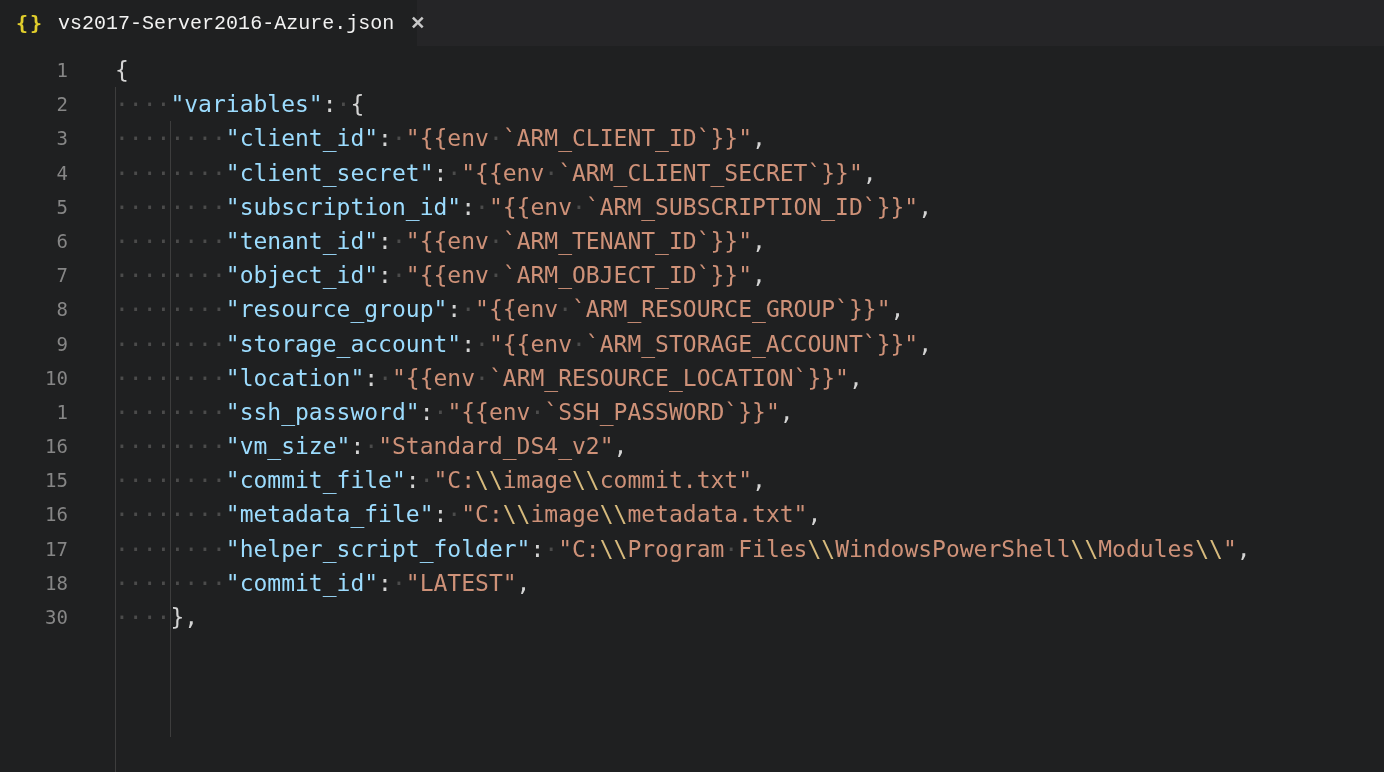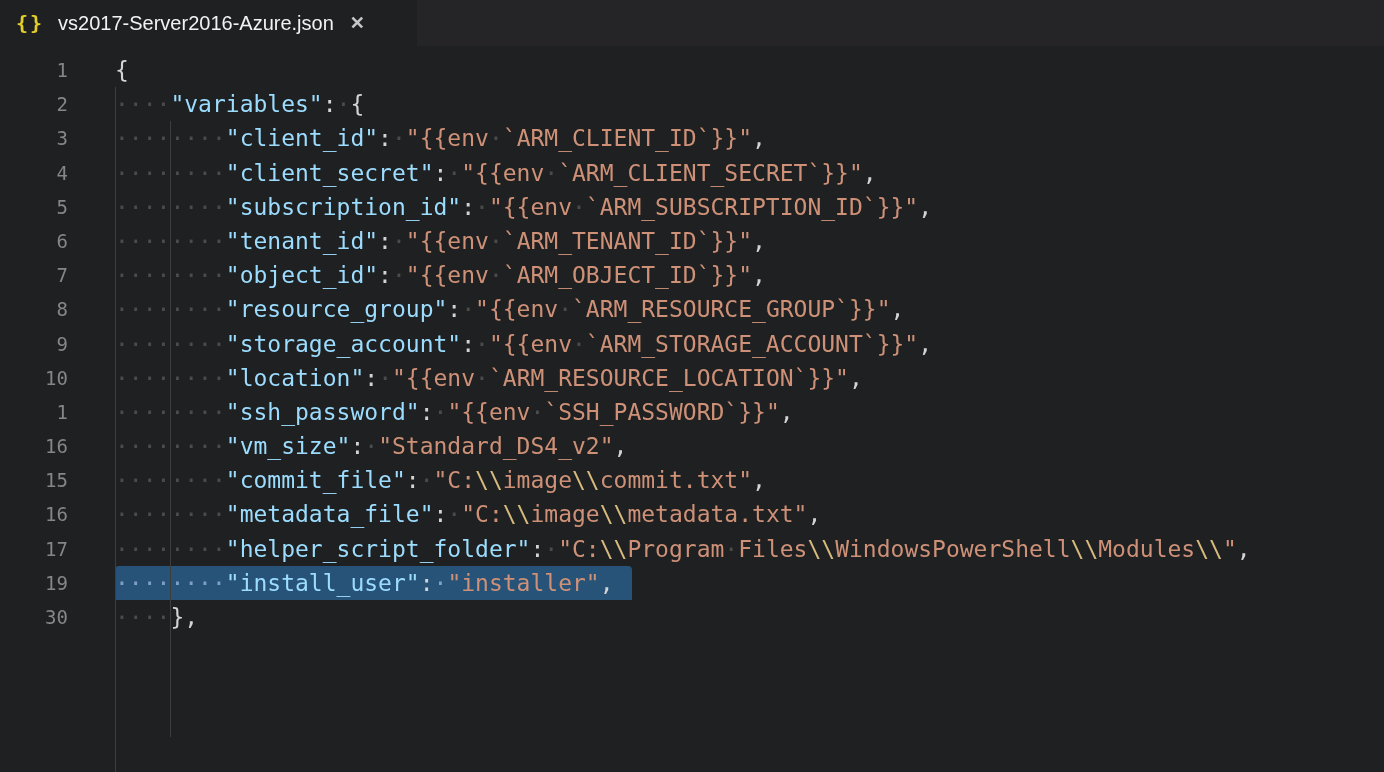--- a/index.html
+++ b/index.html
@@ -4,21 +4,21 @@
 <style>
   html,body{margin:0;padding:0;background:#1f2021;}
   body{width:1384px;height:772px;overflow:hidden;font-family:"Liberation Sans",sans-serif;}
 
   
   .tabbar{height:46px;background:#252527;display:flex;align-items:stretch;}
   .tab{width:417px;background:#1f2021;display:flex;align-items:center;
        padding:0 14px 0 16px;box-sizing:border-box;cursor:pointer;}
   .json-icon{color:#e2cf2c;font-family:"DejaVu Sans Mono",monospace;
              font-size:20px;font-weight:bold;letter-spacing:2px;flex:none;}
-  .tab-title{color:#f2f2f2;font-size:20px;margin:0 16px 0 14px;white-space:nowrap;flex:none;}
+  .tab-title{color:#f2f2f2;font-size:20px;margin:0 16px 0 14px;white-space:nowrap;flex:none;font-family:Liberation Mono, monospace;}
   .close-btn{color:#c8c8c8;font-size:18px;font-weight:bold;flex:none;cursor:pointer;}
 
   
   .editor{position:relative;height:726px;
           font-family:"DejaVu Sans Mono",monospace;font-size:23px;line-height:34.2px;}
   .lines{padding-top:7px;}
   .line{display:flex;height:34.2px;white-space:pre;}
   .gutter{width:68px;flex:none;text-align:right;color:#868686;font-size:19px;
           -webkit-user-select:none;user-select:none;}
   .code{margin-left:47px;flex:1;}
@@ -63,16 +63,16 @@
       <div class="line"><div class="gutter">6</div><div class="code"><span class="selwrap"><span class="tk-p"><span class="ws">········</span></span><span class="tk-k">"tenant_id"</span><span class="tk-p">:<span class="ws">·</span></span><span class="tk-s">"{{env<span class="ws">·</span>`ARM_TENANT_ID`}}"</span><span class="tk-p">,</span></span></div></div>
       <div class="line"><div class="gutter">7</div><div class="code"><span class="selwrap"><span class="tk-p"><span class="ws">········</span></span><span class="tk-k">"object_id"</span><span class="tk-p">:<span class="ws">·</span></span><span class="tk-s">"{{env<span class="ws">·</span>`ARM_OBJECT_ID`}}"</span><span class="tk-p">,</span></span></div></div>
       <div class="line"><div class="gutter">8</div><div class="code"><span class="selwrap"><span class="tk-p"><span class="ws">········</span></span><span class="tk-k">"resource_group"</span><span class="tk-p">:<span class="ws">·</span></span><span class="tk-s">"{{env<span class="ws">·</span>`ARM_RESOURCE_GROUP`}}"</span><span class="tk-p">,</span></span></div></div>
       <div class="line"><div class="gutter">9</div><div class="code"><span class="selwrap"><span class="tk-p"><span class="ws">········</span></span><span class="tk-k">"storage_account"</span><span class="tk-p">:<span class="ws">·</span></span><span class="tk-s">"{{env<span class="ws">·</span>`ARM_STORAGE_ACCOUNT`}}"</span><span class="tk-p">,</span></span></div></div>
       <div class="line"><div class="gutter">10</div><div class="code"><span class="selwrap"><span class="tk-p"><span class="ws">········</span></span><span class="tk-k">"location"</span><span class="tk-p">:<span class="ws">·</span></span><span class="tk-s">"{{env<span class="ws">·</span>`ARM_RESOURCE_LOCATION`}}"</span><span class="tk-p">,</span></span></div></div>
       <div class="line"><div class="gutter">1</div><div class="code"><span class="selwrap"><span class="tk-p"><span class="ws">········</span></span><span class="tk-k">"ssh_password"</span><span class="tk-p">:<span class="ws">·</span></span><span class="tk-s">"{{env<span class="ws">·</span>`SSH_PASSWORD`}}"</span><span class="tk-p">,</span></span></div></div>
       <div class="line"><div class="gutter">16</div><div class="code"><span class="selwrap"><span class="tk-p"><span class="ws">········</span></span><span class="tk-k">"vm_size"</span><span class="tk-p">:<span class="ws">·</span></span><span class="tk-s">"Standard_DS4_v2"</span><span class="tk-p">,</span></span></div></div>
       <div class="line"><div class="gutter">15</div><div class="code"><span class="selwrap"><span class="tk-p"><span class="ws">········</span></span><span class="tk-k">"commit_file"</span><span class="tk-p">:<span class="ws">·</span></span><span class="tk-s">"C:</span><span class="tk-e">\\</span><span class="tk-s">image</span><span class="tk-e">\\</span><span class="tk-s">commit.txt"</span><span class="tk-p">,</span></span></div></div>
       <div class="line"><div class="gutter">16</div><div class="code"><span class="selwrap"><span class="tk-p"><span class="ws">········</span></span><span class="tk-k">"metadata_file"</span><span class="tk-p">:<span class="ws">·</span></span><span class="tk-s">"C:</span><span class="tk-e">\\</span><span class="tk-s">image</span><span class="tk-e">\\</span><span class="tk-s">metadata.txt"</span><span class="tk-p">,</span></span></div></div>
       <div class="line"><div class="gutter">17</div><div class="code"><span class="selwrap"><span class="tk-p"><span class="ws">········</span></span><span class="tk-k">"helper_script_folder"</span><span class="tk-p">:<span class="ws">·</span></span><span class="tk-s">"C:</span><span class="tk-e">\\</span><span class="tk-s">Program<span class="ws">·</span>Files</span><span class="tk-e">\\</span><span class="tk-s">WindowsPowerShell</span><span class="tk-e">\\</span><span class="tk-s">Modules</span><span class="tk-e">\\</span><span class="tk-s">"</span><span class="tk-p">,</span></span></div></div>
-      <div class="line"><div class="gutter">19</div><div class="code"><span class="selwrap sel sel-a"><span class="tk-p"><span class="ws">········</span></span><span class="tk-k">"install_user"</span><span class="tk-p">:<span class="ws">·</span></span><span class="tk-s">"installer"</span><span class="tk-p">,</span><span class="sel-tail"></span></span></div></div>
+      <div class="line"><div class="gutter">18</div><div class="code"><span class="selwrap"><span class="tk-p"><span class="ws">········</span></span><span class="tk-k">"commit_id"</span><span class="tk-p">:<span class="ws">·</span></span><span class="tk-s">"LATEST"</span><span class="tk-p">,</span></span></div></div>
       <div class="line"><div class="gutter">30</div><div class="code"><span class="selwrap"><span class="tk-p"><span class="ws">····</span>},</span></span></div></div>
     </div>
 </div>
 
 </body></html>

